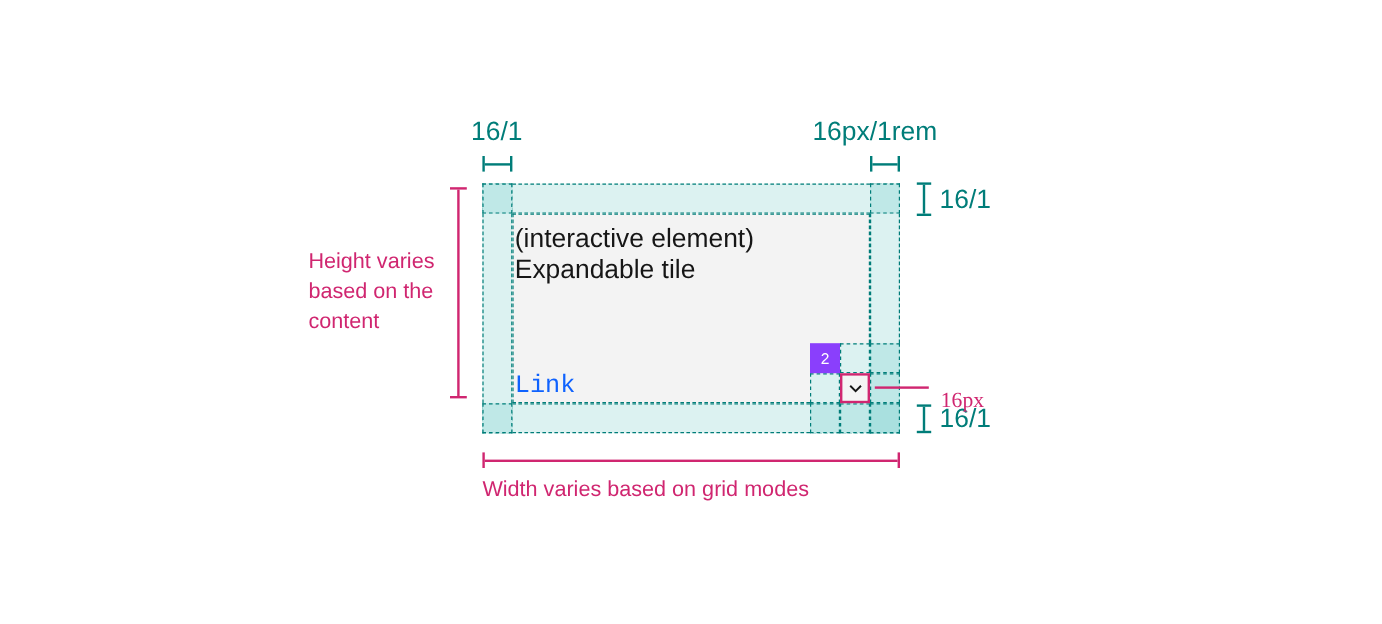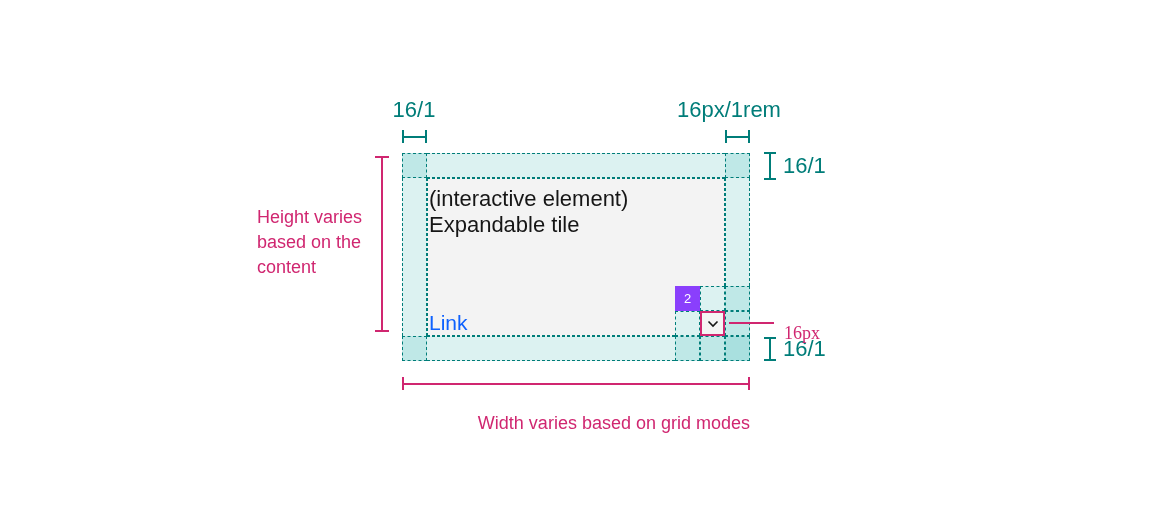--- a/index.html
+++ b/index.html
@@ -39,21 +39,21 @@
   .content {
     position:absolute; left:427px; top:178px; width:298px; height:158px;
     background:var(--content_bg); border:1.5px dashed var(--teal_annotation);
   }
   .tile-title {
     position:absolute; left:429px; top:186px;
     font-size:22px; line-height:26px; color:var(--text_primary);
   }
   .tile-link {
     position:absolute; left:429px; top:310px;
-    font-size:21px; line-height:26px; color:var(--link_blue);
+    font-size:21px; line-height:26px; color:var(--link_blue);font-family:Liberation Mono, monospace;
   }
 
   
   .cell { position:absolute; width:25px; height:25px; border:1.5px dashed var(--teal_annotation); }
   .cell.light { background:var(--teal_fill); }
   .cell.dark { background:var(--teal_fill_overlap); }
   .cell.darkest { background:var(--teal_fill_overlap2); }
   .g-r1c2 { left:700px; top:286px; }
   .g-r1c3 { left:725px; top:286px; }
   .g-r2c1 { left:675px; top:311px; }
@@ -114,21 +114,21 @@
     position:absolute; left:402px; top:377px; width:348px; height:13px;
     border-left:2px solid var(--magenta_annotation); border-right:2px solid var(--magenta_annotation);
   }
   .width-bracket::after {
     content:""; position:absolute; left:0; right:0; top:50%; margin-top:-1px; height:2px;
     background:var(--magenta_annotation);
   }
   .callout-line { position:absolute; left:729px; top:322px; width:45px; height:2px; background:var(--magenta_annotation); }
   .lbl-chev { left:784px; top:322px;font-family:Liberation Serif, serif; }
   .height-note { left:257px; top:205px; width:128px; line-height:25px; }
-  .width-note  { left:402px; top:396px; width:348px; text-align:right;margin-top:16px; }
+  .width-note  { left:402px; top:396px; width:348px; text-align:left; }
 </style>
 </head>
 <body>
 
 <div class="canvas">
 
   <div class="band band-top"></div>
   <div class="band band-bottom"></div>
   <div class="band band-left"></div>
   <div class="band band-right"></div>

